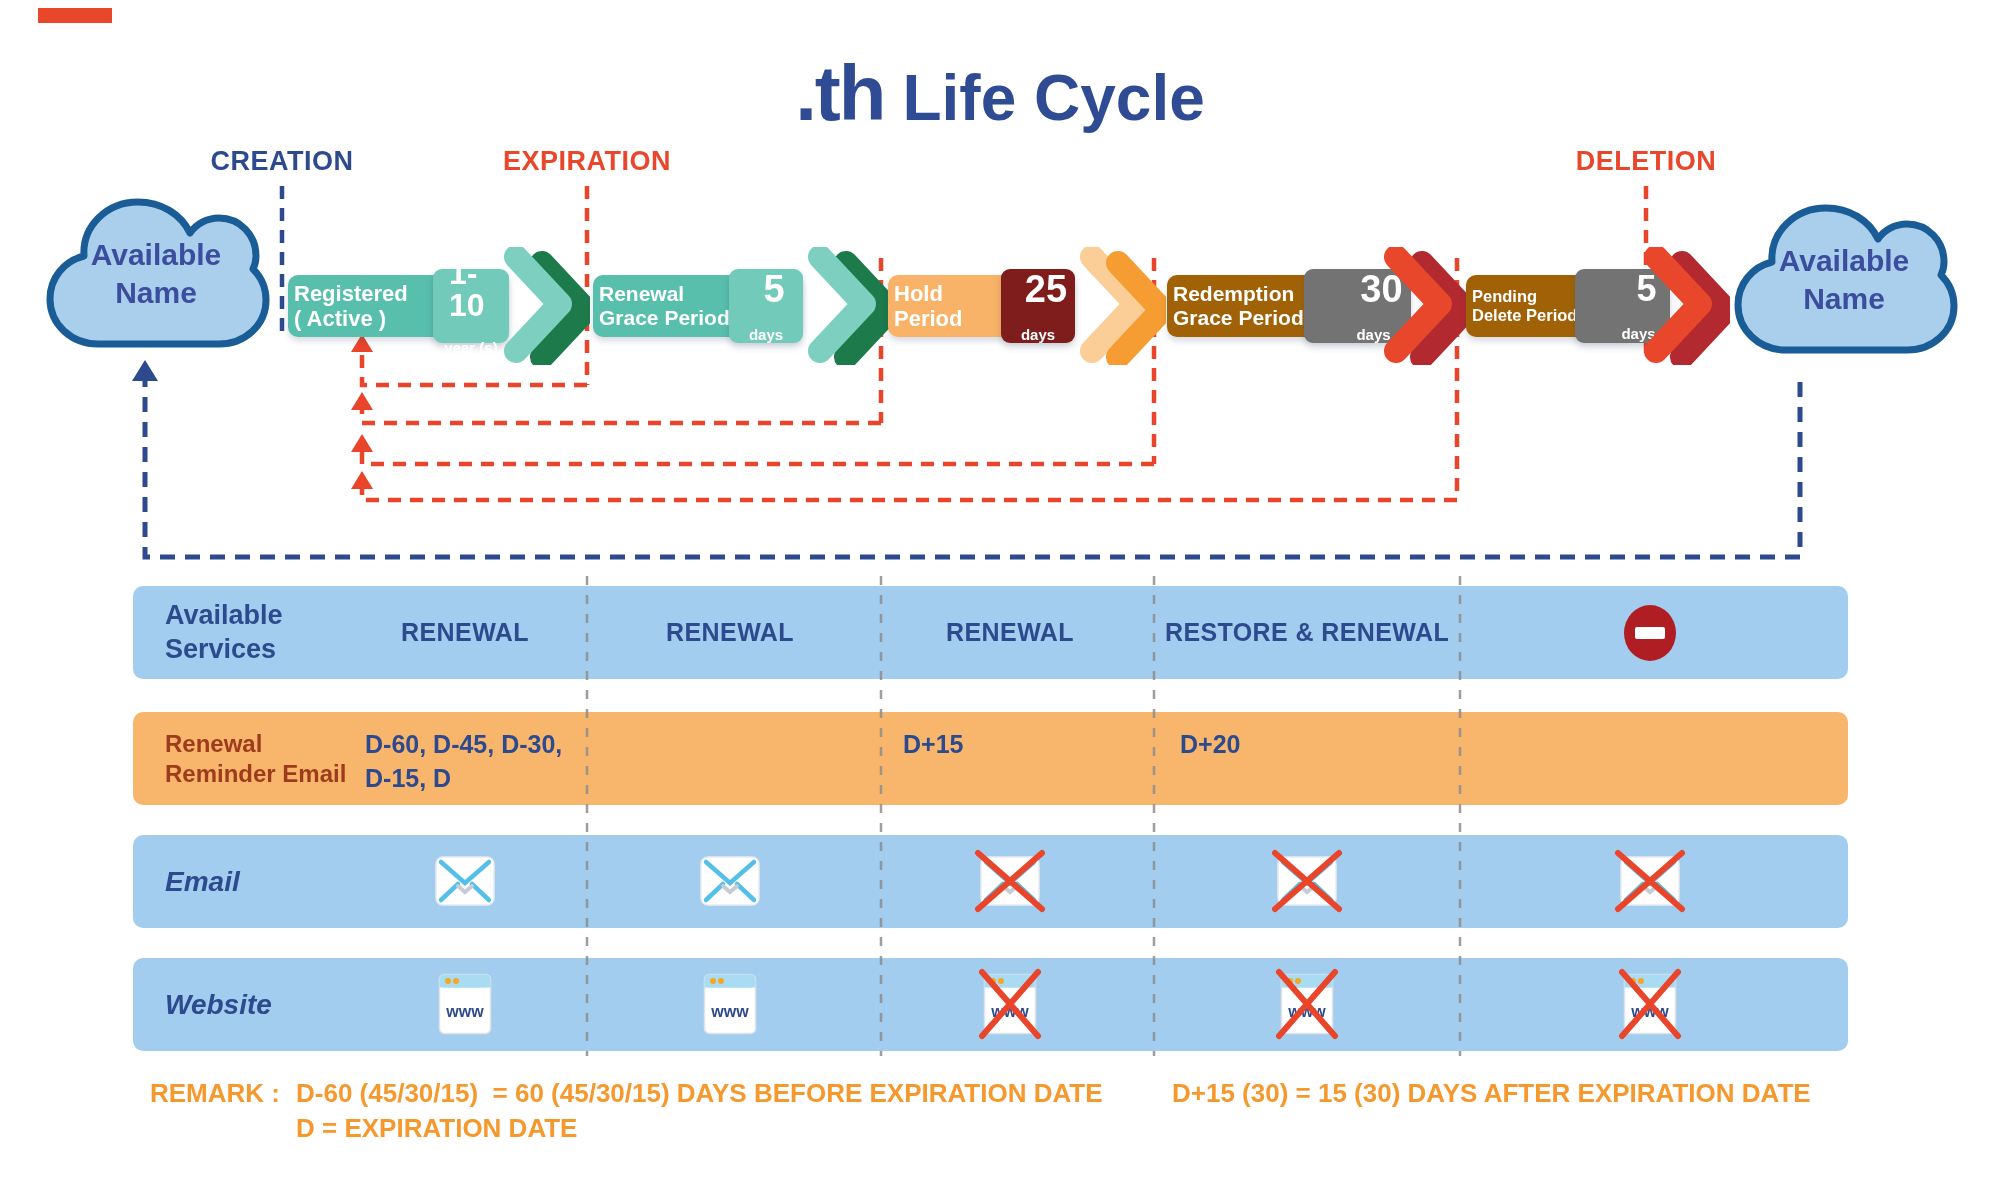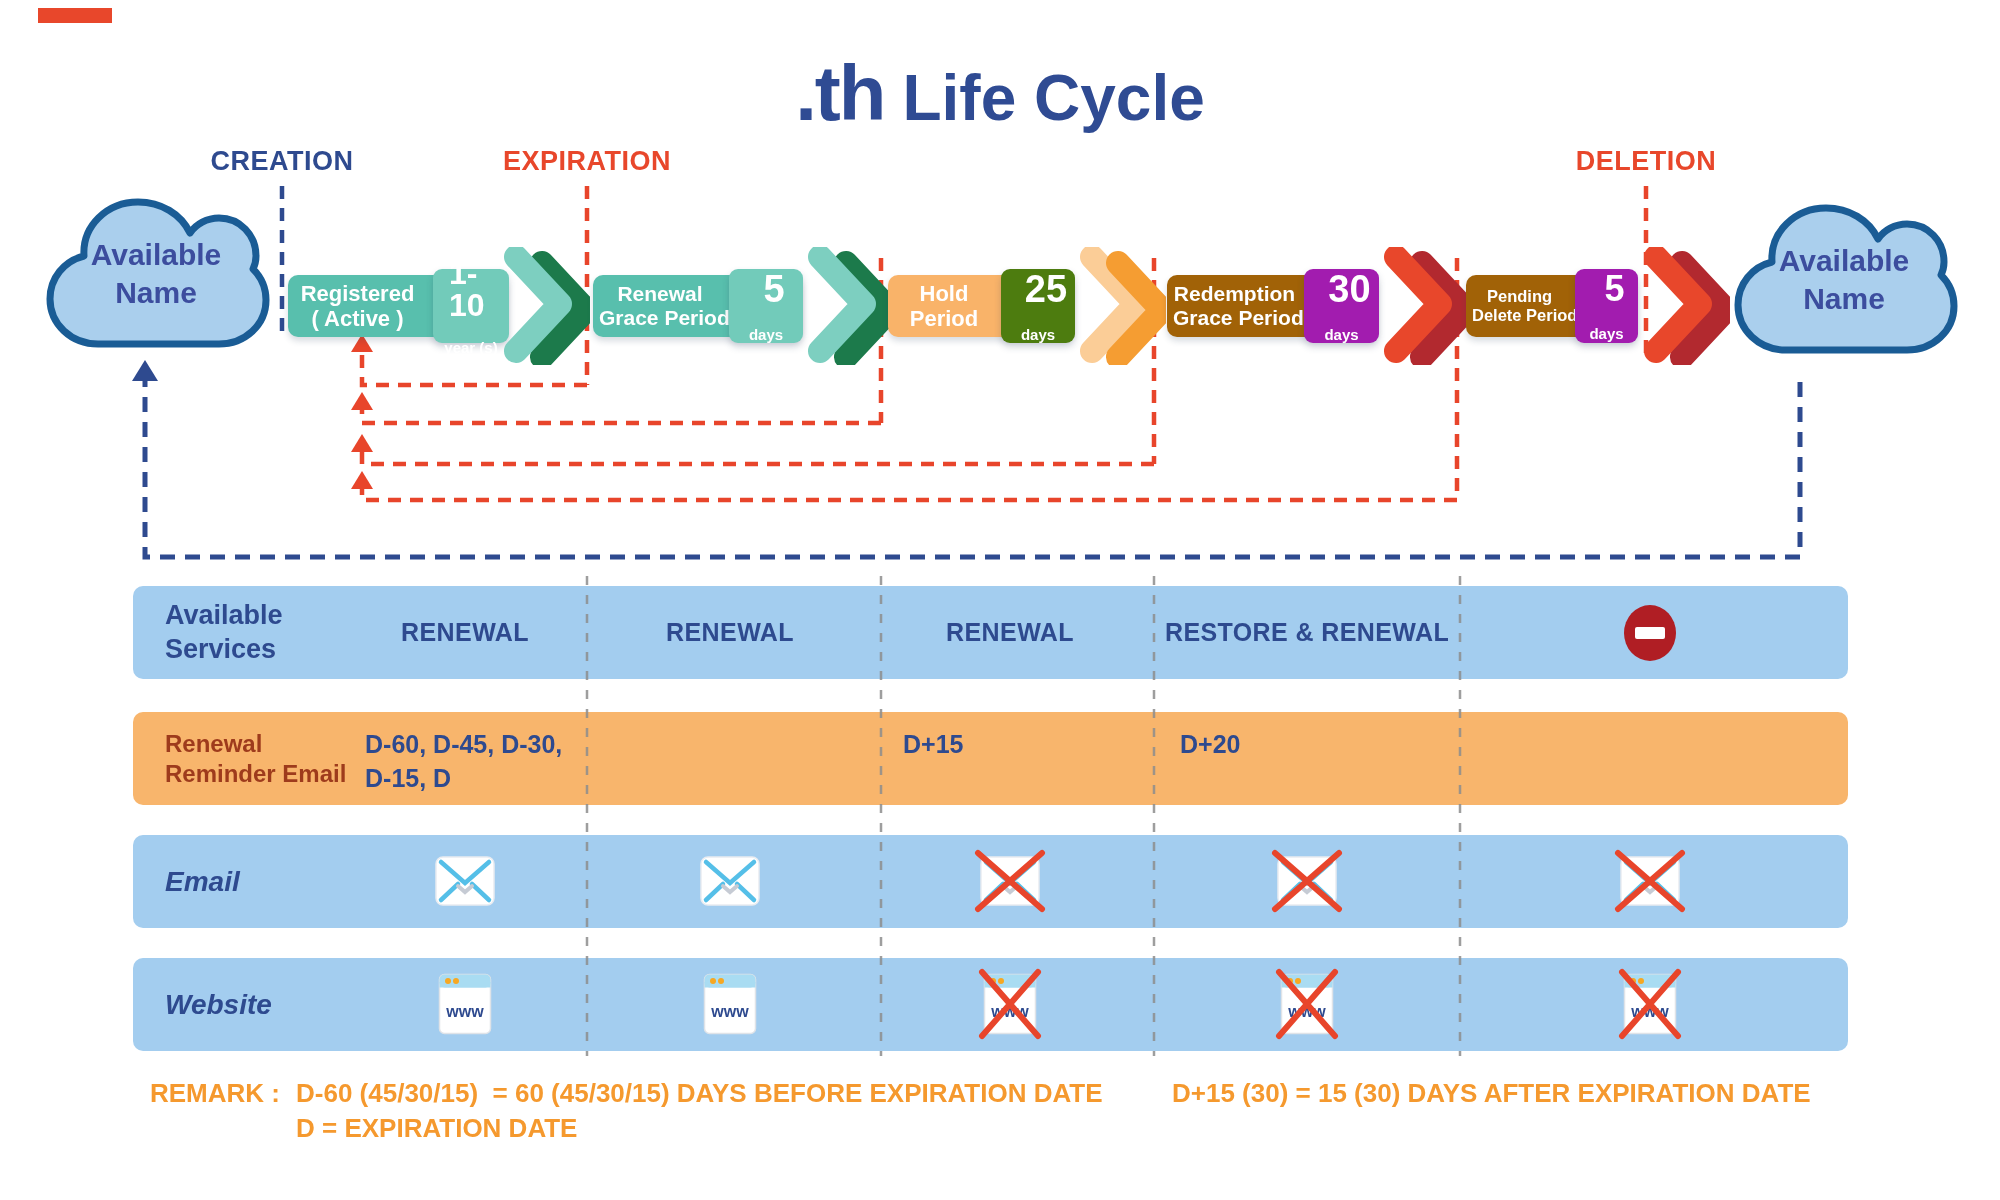--- a/index.html
+++ b/index.html
@@ -13,28 +13,28 @@
   
   .milestone{width:220px;text-align:center;font-size:27px;font-weight:bold;letter-spacing:.5px;}
   .m-blue{color:#2e4a8f;} .m-red{color:#e8472b;}
   
   .cloud{width:232px;height:188px;}
   .cloud-text{position:absolute;left:0;top:54px;width:100%;text-align:center;
               font-size:30px;font-weight:bold;color:#3c4d9e;line-height:1.25;}
   
   .stage-main{border-radius:10px;color:#fff;box-shadow:0 4px 6px rgba(40,60,90,.18);z-index:2;}
   .stage-label{position:absolute;left:6px;top:0;height:100%;display:flex;flex-direction:column;
-               justify-content:center;text-align:center;color:#fff;font-weight:bold;line-height:1.15;white-space:nowrap;}
+               justify-content:center;color:#fff;font-weight:bold;line-height:1.15;white-space:nowrap;}
   .stage-sub{border-radius:9px;color:#fff;display:flex;flex-direction:column;align-items:center;
              justify-content:center;box-shadow:0 4px 7px rgba(40,60,90,.22);z-index:2;line-height:1;}
   .stage-sub .unit{font-size:15px;font-weight:bold;margin-top:19px;}
   .stage-sub .val{font-weight:bold;margin-left:16px;}
   .bg-teal{background:#58bfad;} .bg-teal-l{background:#72cbba;}
-  .bg-orange{background:#f9b369;} .bg-orange-l{background:#4d7c0f;}
-  .bg-red{background:#a16207;} .bg-red-l{background:#a21caf;}
+  .bg-orange{background:#f9b369;} .bg-orange-l{background:#7f1d1d;}
+  .bg-red{background:#a16207;} .bg-red-l{background:#737373;padding-left:32px;}
   .chev{z-index:2;}
   
   .trow{left:133px;width:1715px;height:93px;border-radius:10px;z-index:2;}
   .row-blue{background:#a3cdef;} .row-orange{background:#f8b56c;}
   .rlabel{position:absolute;left:32px;top:0;height:100%;display:flex;flex-direction:column;
           justify-content:center;font-weight:bold;line-height:1.25;}
   .rlabel.blue{color:#2e4a8f;font-size:27px;}
   .rlabel.brick{color:#9e3b1c;font-size:24px;}
   .rlabel.big{color:#2e4a8f;font-size:28px;font-style:italic;}
   .cell{position:absolute;top:0;height:100%;display:flex;align-items:center;justify-content:center;

